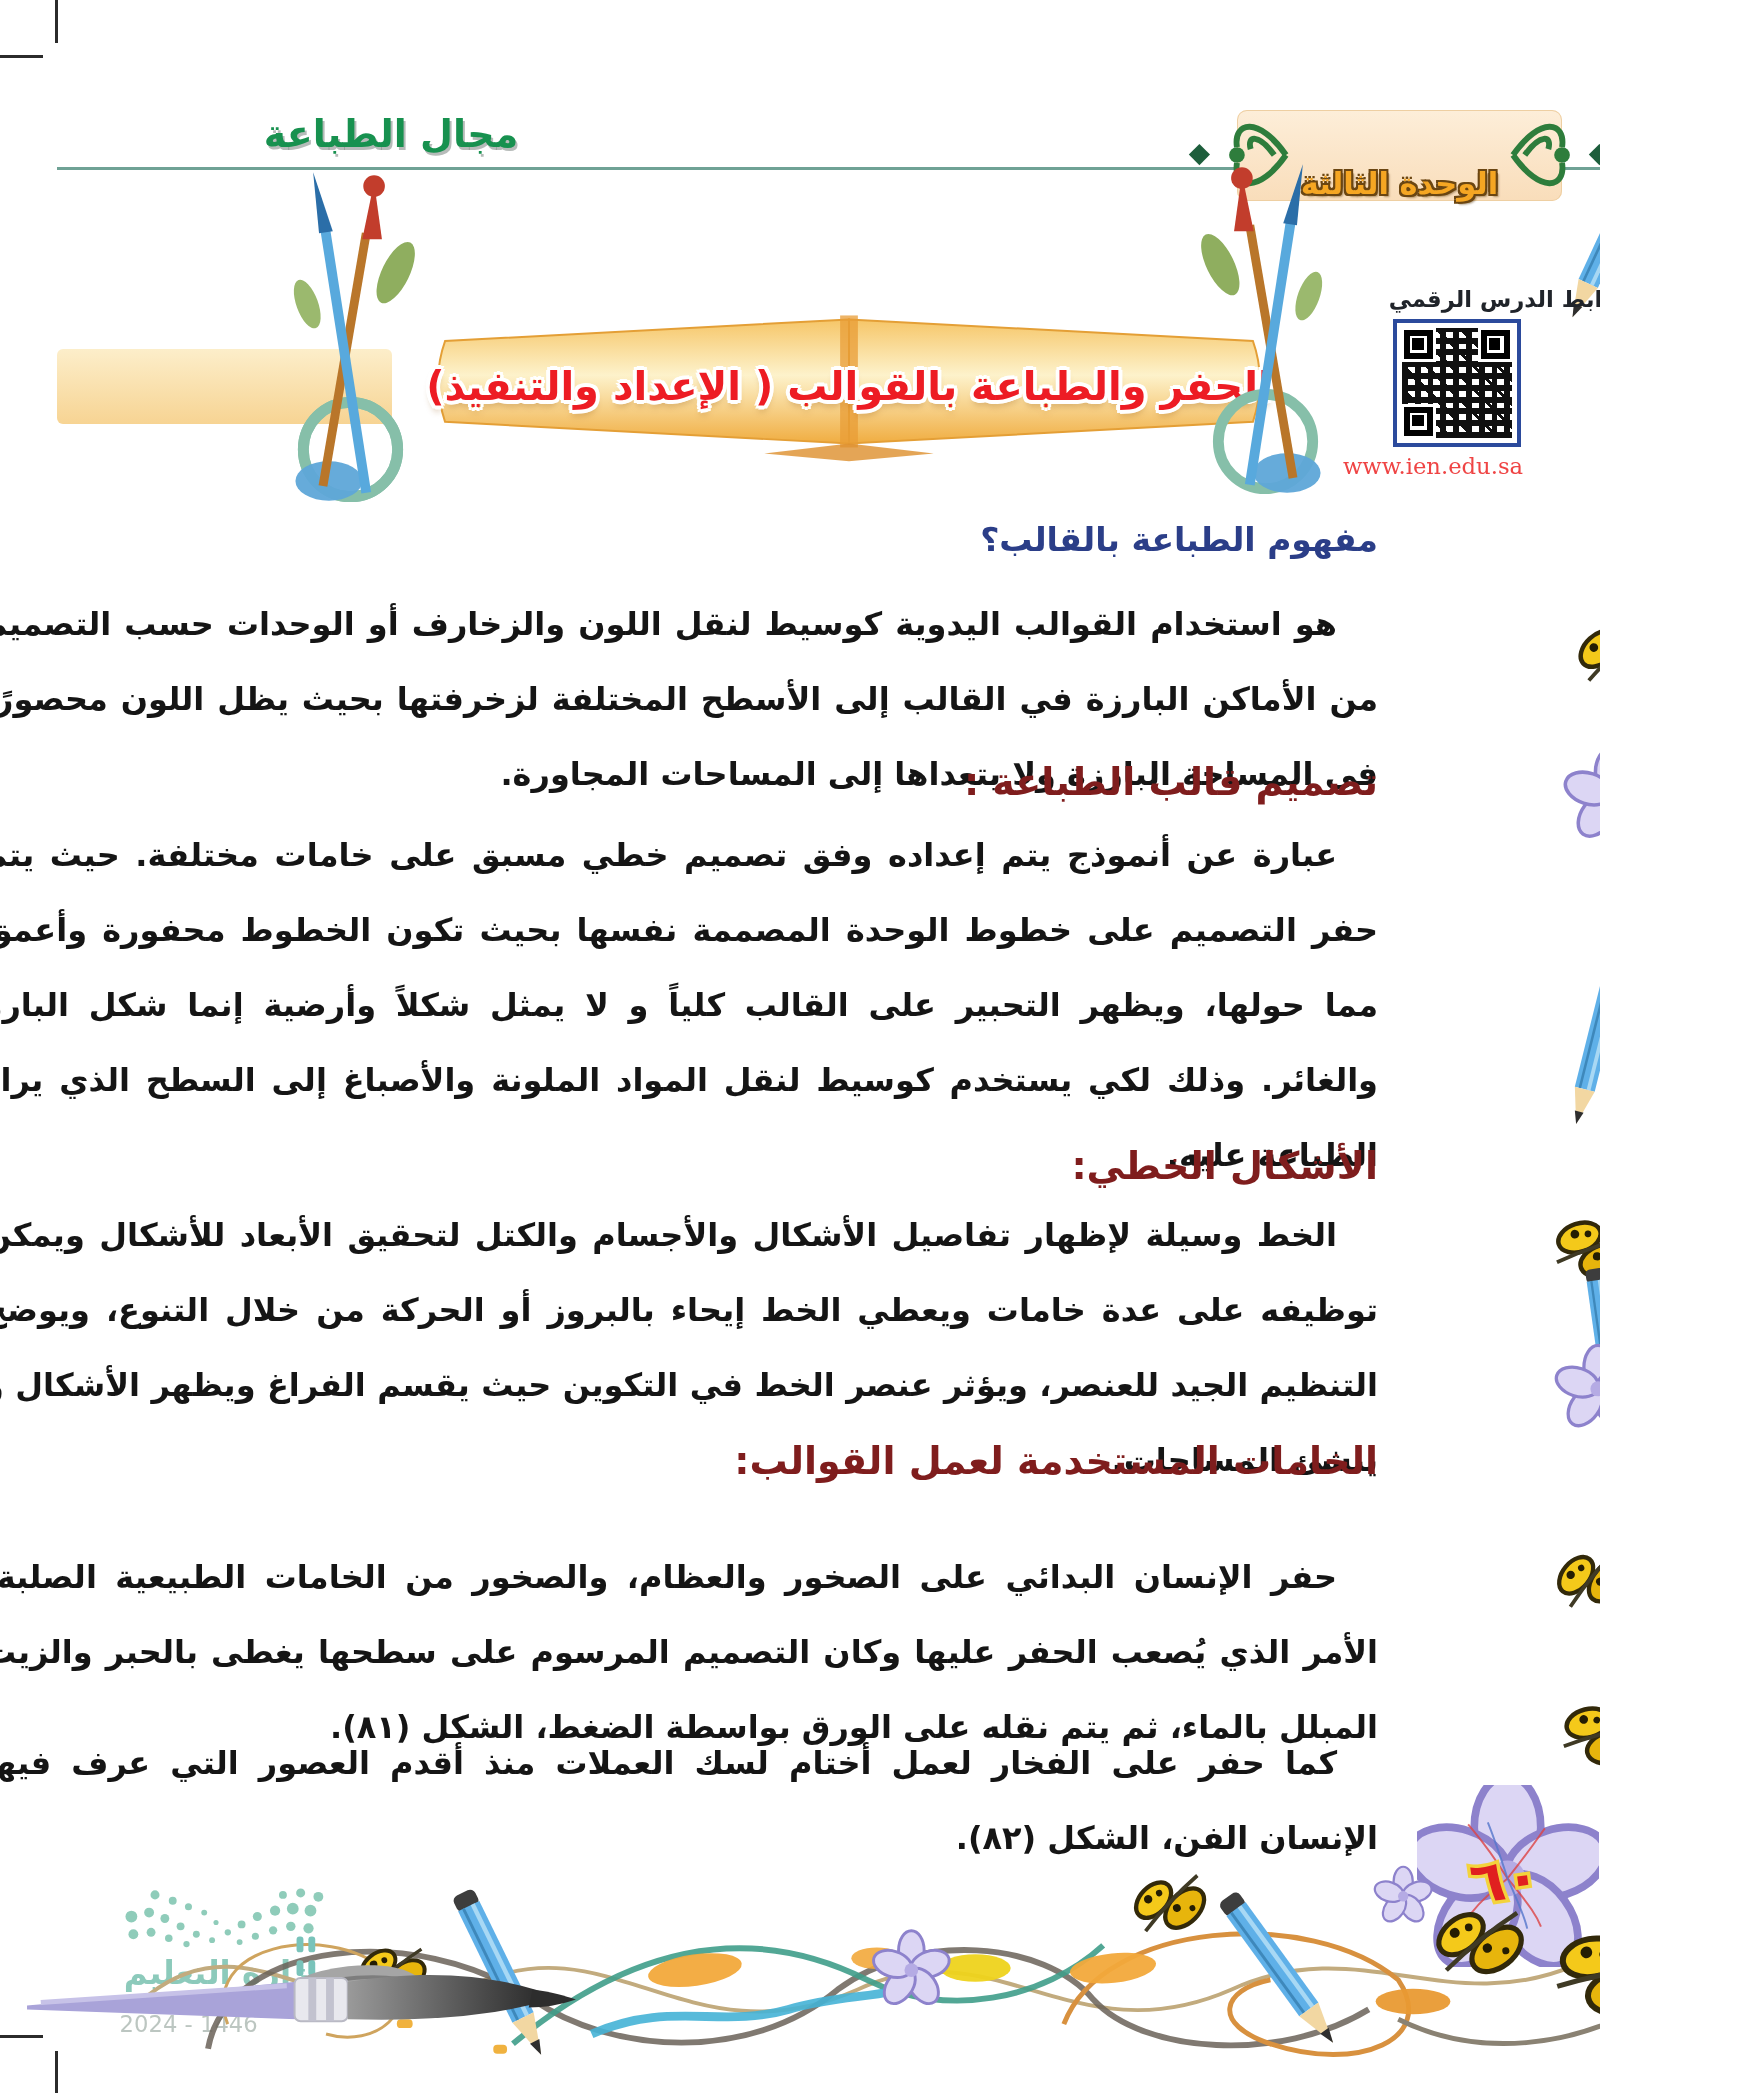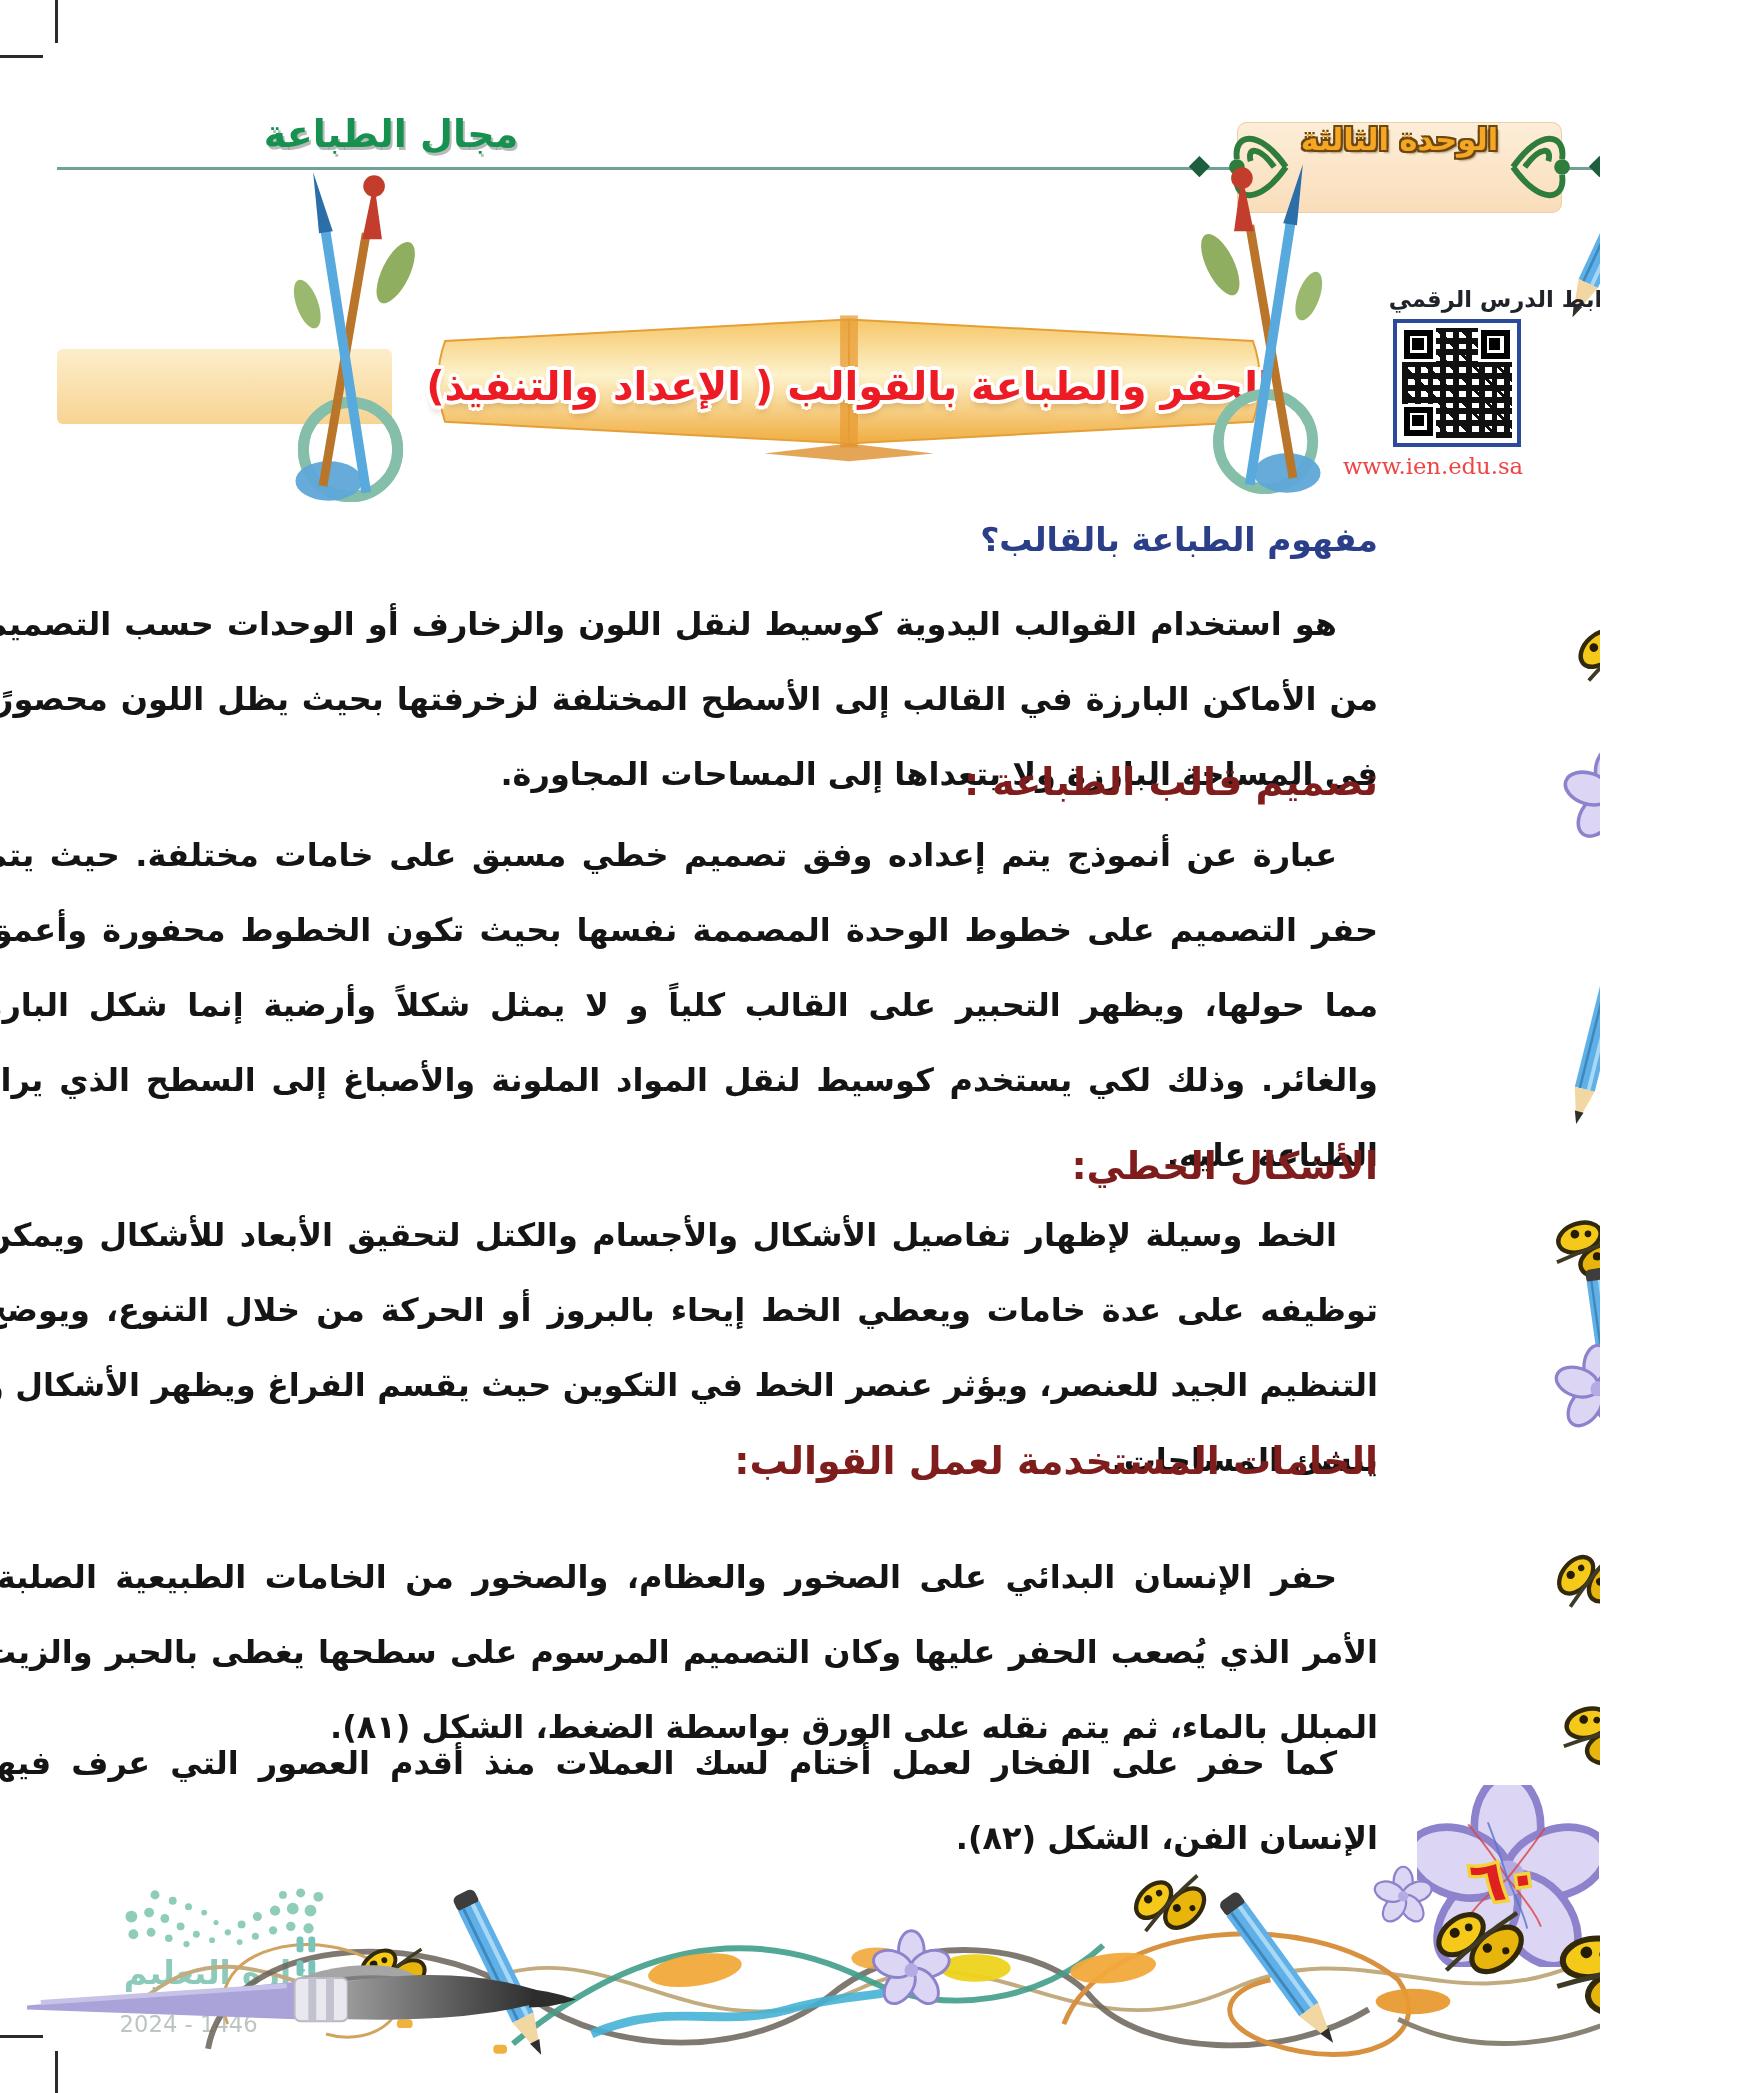--- a/index.html
+++ b/index.html
@@ -6,23 +6,23 @@
   .page{position:relative;width:1600px;height:2093px;background:#ffffff;overflow:hidden;
         font-family:"DejaVu Sans",sans-serif;border-radius:13px;}
   .abs{position:absolute;}
   
   .crop{position:absolute;background:#2b2b2b;}
   
   .rule{position:absolute;left:57px;top:167px;width:1578px;height:3px;background:#6fa295;z-index:1;}
   .field-label{position:absolute;left:244px;top:112px;z-index:2;background:#fff;padding:0 19.7px;
      font-size:38px;font-weight:800;color:#17914f;letter-spacing:1px;
      text-shadow:2px 3px 0 rgba(110,120,115,.5);}
-  .unit-banner{position:absolute;left:1237px;top:122px;width:325px;height:91px;z-index:2;
+  .unit-banner{position:absolute;left:1237px;top:110px;width:325px;height:91px;z-index:2;
      background:linear-gradient(#fdeed9,#f9ddba);border-radius:9.9px;
-     display:flex;align-items:flex-start;justify-content:center;box-shadow:0 0 0 1px #eecfa2 inset;}
+     display:flex;align-items:flex-end;justify-content:center;box-shadow:0 0 0 1px #eecfa2 inset;}
   .unit-banner .txt{font-size:30.5px;font-weight:800;color:#f5a623;
      text-shadow:-2px -2px 0 #6b4612,2px -2px 0 #6b4612,-2px 2px 0 #6b4612,2px 2px 0 #6b4612,3px 3px 2px rgba(90,60,15,.45);}
   .diamond{position:absolute;width:14.8px;height:14.8px;background:#1d5e3c;transform:rotate(45deg);top:37px;}
   .orn{position:absolute;top:-5.9px;width:69px;height:102px;}
   
   .title-wrap{position:absolute;left:382px;top:278px;width:934px;height:202px;z-index:2;}
   .title-text{position:absolute;left:0;right:0;top:85px;text-align:center;z-index:3;
      font-size:40px;font-weight:800;color:#ed1c24;direction:rtl;
      text-shadow:-3px -3px 0 #fff,3px -3px 0 #fff,-3px 3px 0 #fff,3px 3px 0 #fff,-3.9px 0 0 #fff,3.9px 0 0 #fff,0 -3.9px 0 #fff,0 3.9px 0 #fff,0 5.9px 6.9px rgba(150,90,20,.35);}
   .ribbon-tail{position:absolute;left:57px;top:349px;width:335px;height:75px;z-index:0;

